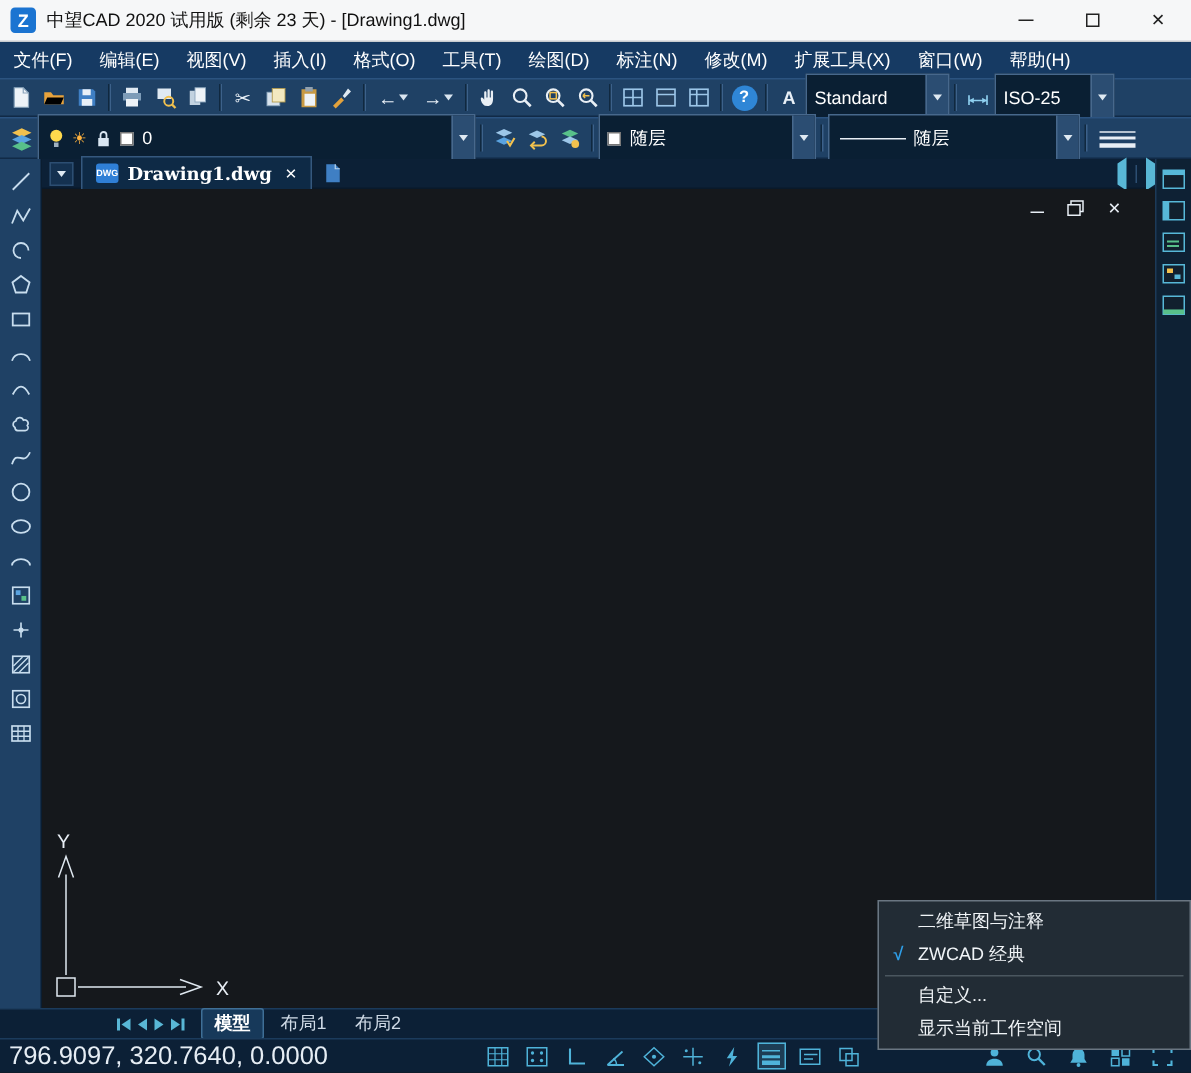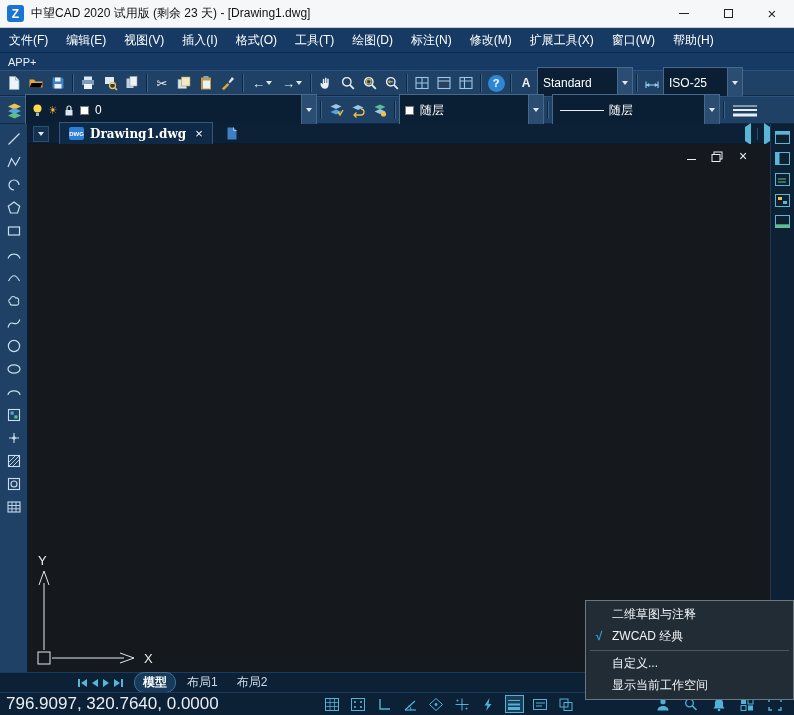--- a/index.html
+++ b/index.html
@@ -35,21 +35,21 @@
   .tri-down{width:0;height:0;border-left:3.5px solid transparent;border-right:3.5px solid transparent;border-top:4.5px solid #dfe9f2}
   .helpbtn{width:17px;height:17px;border-radius:50%;background:#2f86d6;color:#fff;font-weight:bold;font-size:11px;display:flex;align-items:center;justify-content:center}
   .swatch{width:9px;height:9px;background:#ffffff;border:1px solid #777;flex:0 0 auto}
   .ltline{width:44px;border-top:1px solid #e8eef5;margin:0 5px 0 2px}
 
   
   .main{flex:1;display:flex;min-height:0;background:#15181c}
   .palette{width:28px;background:#1f4165;border-right:1px solid #0b1d30;display:flex;flex-direction:column;align-items:center;padding-top:7px;gap:7px}
   .pbtn{width:22px;height:16px;display:flex;align-items:center;justify-content:center}
   .work{flex:1;display:flex;flex-direction:column;position:relative;min-width:0}
-  .tabbar{height:20px;background:#0c2036;display:flex;align-items:center;gap:10px;padding:0 24px 0 5px;border-bottom:1px solid #09192a}
+  .tabbar{height:20px;background:#0c2036;display:flex;align-items:center;gap:5px;padding:0 24px 0 5px;border-bottom:1px solid #09192a}
   .tabdrop{width:16px;height:16px;display:flex;align-items:center;justify-content:center;background:#143臨;background:#143150;border:1px solid #2c4e72}
   .doc-tab{height:23px;display:flex;align-items:center;gap:6px;background:#0e2echo;background:#0e2a46;border:1px solid #35587e;color:#fff;
            padding:0 9px;font-family:"DejaVu Serif","Liberation Serif",serif;font-weight:bold;font-size:12px}
   .dwgicon{width:15px;height:13px;background:#2f7fd6;color:#fff;font-size:6px;display:flex;align-items:center;justify-content:center;border-radius:2px;font-family:"Liberation Sans",sans-serif;font-weight:bold}
   .tabclose{color:#fff;font-size:13px;margin-left:3px;font-family:"Liberation Sans",sans-serif;font-weight:normal}
   .newtabbtn{width:18px;height:17px;display:flex;align-items:center;justify-content:center}
   .tabscroll{margin-left:auto;display:flex;align-items:center;gap:6px}
   .tri-l{width:0;height:0;border-top:4px solid transparent;border-bottom:4px solid transparent;border-right:6px solid #59b7d6}
   .tri-r{width:0;height:0;border-top:4px solid transparent;border-bottom:4px solid transparent;border-left:6px solid #59b7d6}
   .vline{width:1px;height:12px;background:#2c4e72}
@@ -62,21 +62,21 @@
   .right-strip{position:absolute;right:0;top:0;bottom:0;width:24px;background:#0e2134;border-left:1px solid #1c3a58;
                display:flex;flex-direction:column;align-items:center;padding-top:6px;gap:6px;z-index:2}
   .ucs{position:absolute;left:4px;bottom:4px}
 
   
   .bottombar{height:20px;background:#0c2036;display:flex;align-items:center;color:#cfdae6;padding-left:78px;gap:3px;border-top:1px solid #1b3b5c}
   .nav{display:flex;align-items:center;gap:5px;margin-right:8px}
   .navb{display:flex;align-items:center;gap:1px}
   .bar{width:2px;height:8px;background:#59b7d6}
   .ltab{padding:1px 8px;white-space:nowrap}
-  .ltab.active{background:#17395a;border:1px solid #3f6f96;border-radius:10px;color:#fff;font-weight:bold}
+  .ltab.active{background:#17395a;border:1px solid #3f6f96;border-radius:2px;color:#fff;font-weight:bold}
 
   .statusbar{height:23px;background:#0c2036;display:flex;align-items:center;color:#e6edf4;padding:0 6px;border-top:1px solid #1b3b5c}
   .coords{white-space:nowrap;font-size:17px}
   .stgroup{display:flex;align-items:center;gap:7px;margin-left:104px}
   .stbtn{width:19px;height:18px;display:flex;align-items:center;justify-content:center;border:1px solid transparent}
   .stbtn.active{background:#1d3d55;border:1px solid #4fb3d9}
   .strightgroup{display:flex;align-items:center;gap:9px;margin-left:auto;padding-right:4px}
 
   
   .context-menu{position:absolute;left:585px;top:600px;width:209px;height:100px;background:#222c35;border:1px solid #6a7682;
@@ -112,23 +112,20 @@
     <span class="menu-item">格式(O)</span>
     <span class="menu-item">工具(T)</span>
     <span class="menu-item">绘图(D)</span>
     <span class="menu-item">标注(N)</span>
     <span class="menu-item">修改(M)</span>
     <span class="menu-item">扩展工具(X)</span>
     <span class="menu-item">窗口(W)</span>
     <span class="menu-item">帮助(H)</span>
   </div>
 
-  <div class="appbar">
-    <span>APP+</span>
-  </div>
 
   <div class="toolbar">
     <span class="tbb">
         <svg width="16" height="16">
           <path d="M3.5 1.5h6l3.5 3.5v9.5h-9.5z" fill="#eef3f8" stroke="#8ca6bd" stroke-width="0.8"></path>
           <path d="M9.5 1.5v3.5h3.5" fill="none" stroke="#8ca6bd" stroke-width="0.8"></path>
         </svg>
       </span>
     <span class="tbb">
         <svg width="16" height="16">

